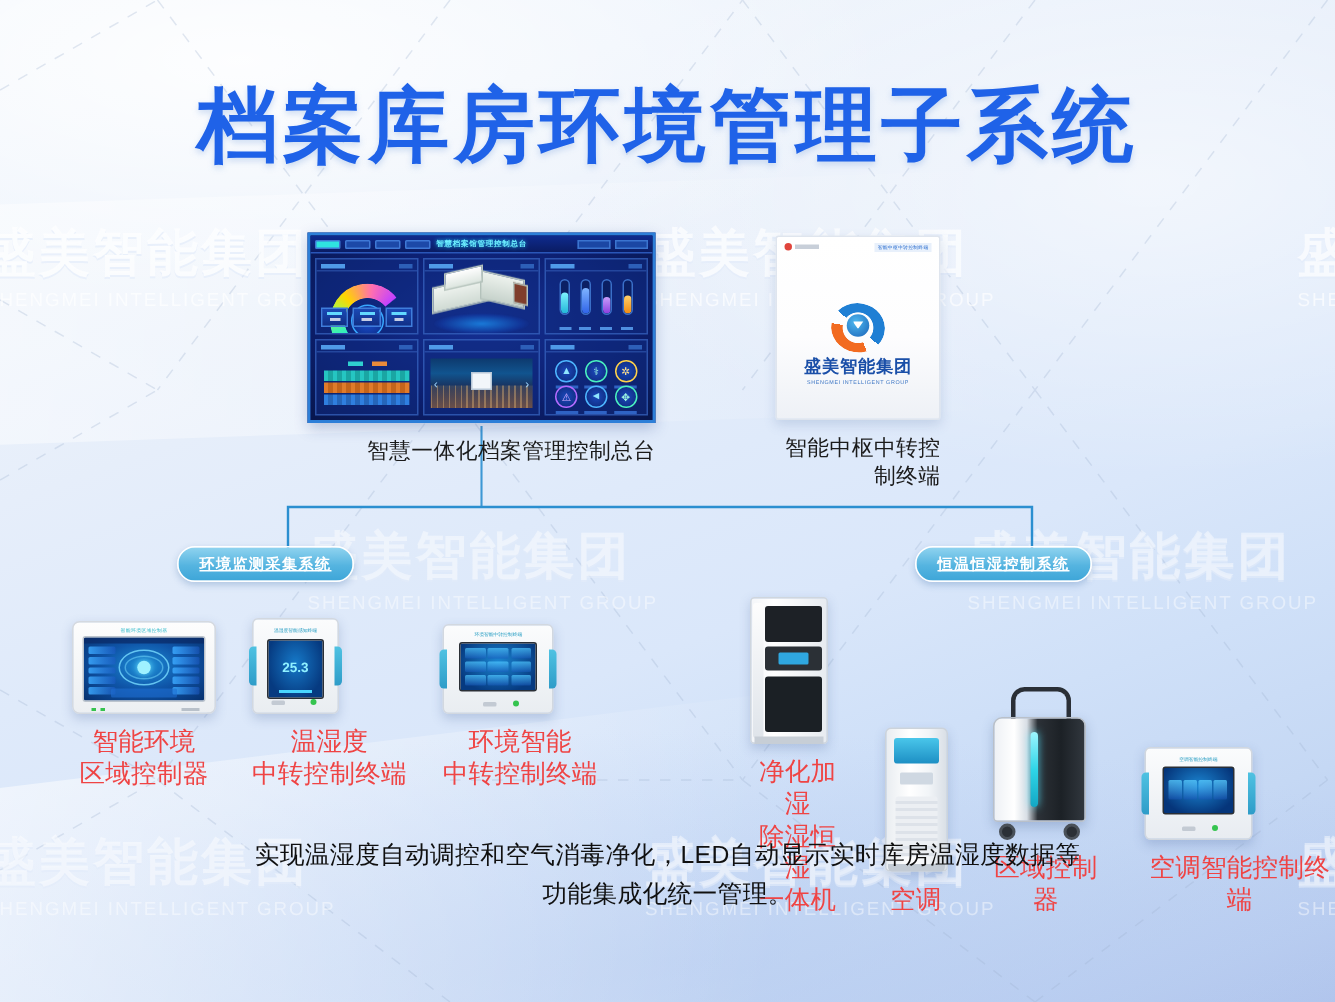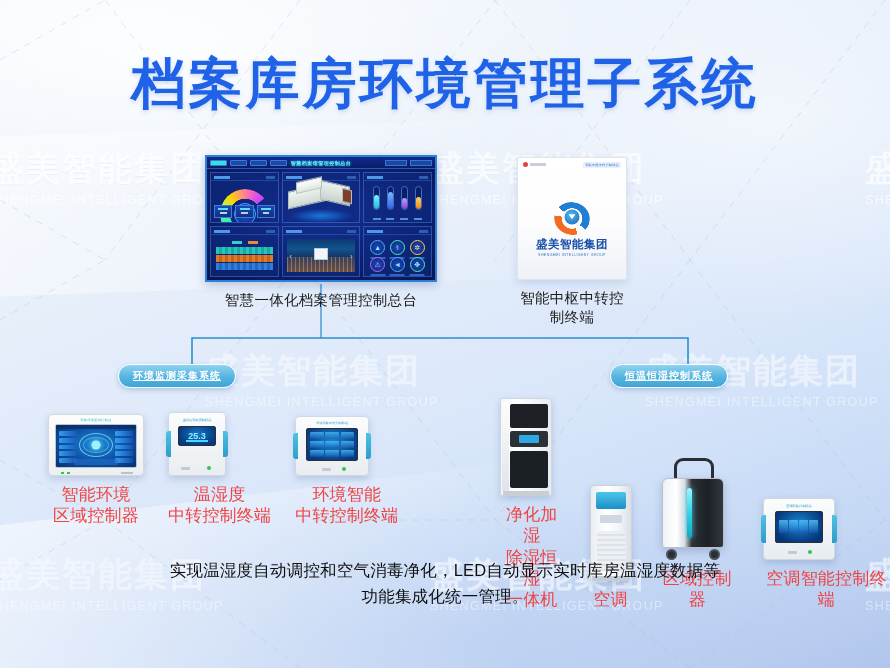--- a/index.html
+++ b/index.html
@@ -189,21 +189,21 @@
     transform: rotate(10deg);
   }
   .sw-core { position:absolute; left:50%; top:44%; transform:translate(-50%,-50%); width:15px; height:15px; border-radius:50%;
     background: radial-gradient(circle at 40% 35%, #4eb8ef, #1a63b8); }
   .sw-core:after { content:""; position:absolute; left:50%; top:52%; transform:translate(-50%,-50%); width:7px; height:5px;
     background:#ffffff; clip-path: polygon(0 0, 100% 0, 50% 100%); }
   .lp-cn { font-size:11.5px; font-weight:700; color:#1a4fa8; letter-spacing:.5px; margin-top:2px; }
   .lp-en { font-size:3.6px; color:#3a74c4; letter-spacing:.4px; margin-top:1px; }
 
   .cap {
-    text-align:center; font-size:14.5px; color:#1b1b1b; margin-top:9px; letter-spacing:.3px;
+    text-align:right; font-size:14.5px; color:#1b1b1b; margin-top:9px; letter-spacing:.3px;
     font-family:"Liberation Sans", sans-serif;
   }
 
   
   .conn { position:absolute; left:0; top:0; pointer-events:none; }
 
   
   .pill {
     position:absolute;
     background: linear-gradient(180deg,#8fd3ef 0%, #55b4e0 55%, #3ea6d8 100%);
@@ -257,21 +257,21 @@
   .sqdev {
     width:58px; height:64px; border-radius:4px;
     background: linear-gradient(180deg,#fbfcfd 0%, #e9edf1 100%);
     border:1px solid #d2d8e0; position:relative;
     box-shadow: 0 3px 7px rgba(70,100,155,.25);
   }
   .sqdev .side { position:absolute; top:18px; width:5px; height:26px; background:linear-gradient(180deg,#4fc2e2,#2e9cc8); }
   .sqdev .side.l { left:-3px; border-radius:3px 0 0 3px; }
   .sqdev .side.r { right:-3px; border-radius:0 3px 3px 0; }
   .sqdev .ttl { position:absolute; left:50%; transform:translateX(-50%); top:5px; font-size:3.2px; color:#2a9fc4; white-space:nowrap; }
-  .sqdev .scr2 { position:absolute; left:9px; right:9px; top:13px; height:20px; border-radius:2px;
+  .sqdev .scr2 { position:absolute; left:9px; right:9px; top:13px; height:40px; border-radius:2px;
     background: radial-gradient(ellipse at 50% 40%, #1679c8, #063a80 75%); border:1.5px solid #2a2f36; }
   .sqdev .scr2 b { position:absolute; left:50%; top:48%; transform:translate(-50%,-50%); color:#8ff0ff; font-size:9px; font-weight:700; }
   .sqdev .scr2 u { position:absolute; left:20%; right:20%; bottom:3px; height:2px; background:#49d6ff; }
   .sqdev .led { position:absolute; bottom:5px; right:14px; width:4px; height:4px; border-radius:50%; background:#35c44f; }
   .sqdev .knob { position:absolute; bottom:5px; left:12px; width:9px; height:3px; background:#c3cad3; border-radius:1px; }
 
   
   .mddev {
     width:74px; height:60px; border-radius:4px;
     background: linear-gradient(180deg,#fbfcfd 0%, #e9edf1 100%);

